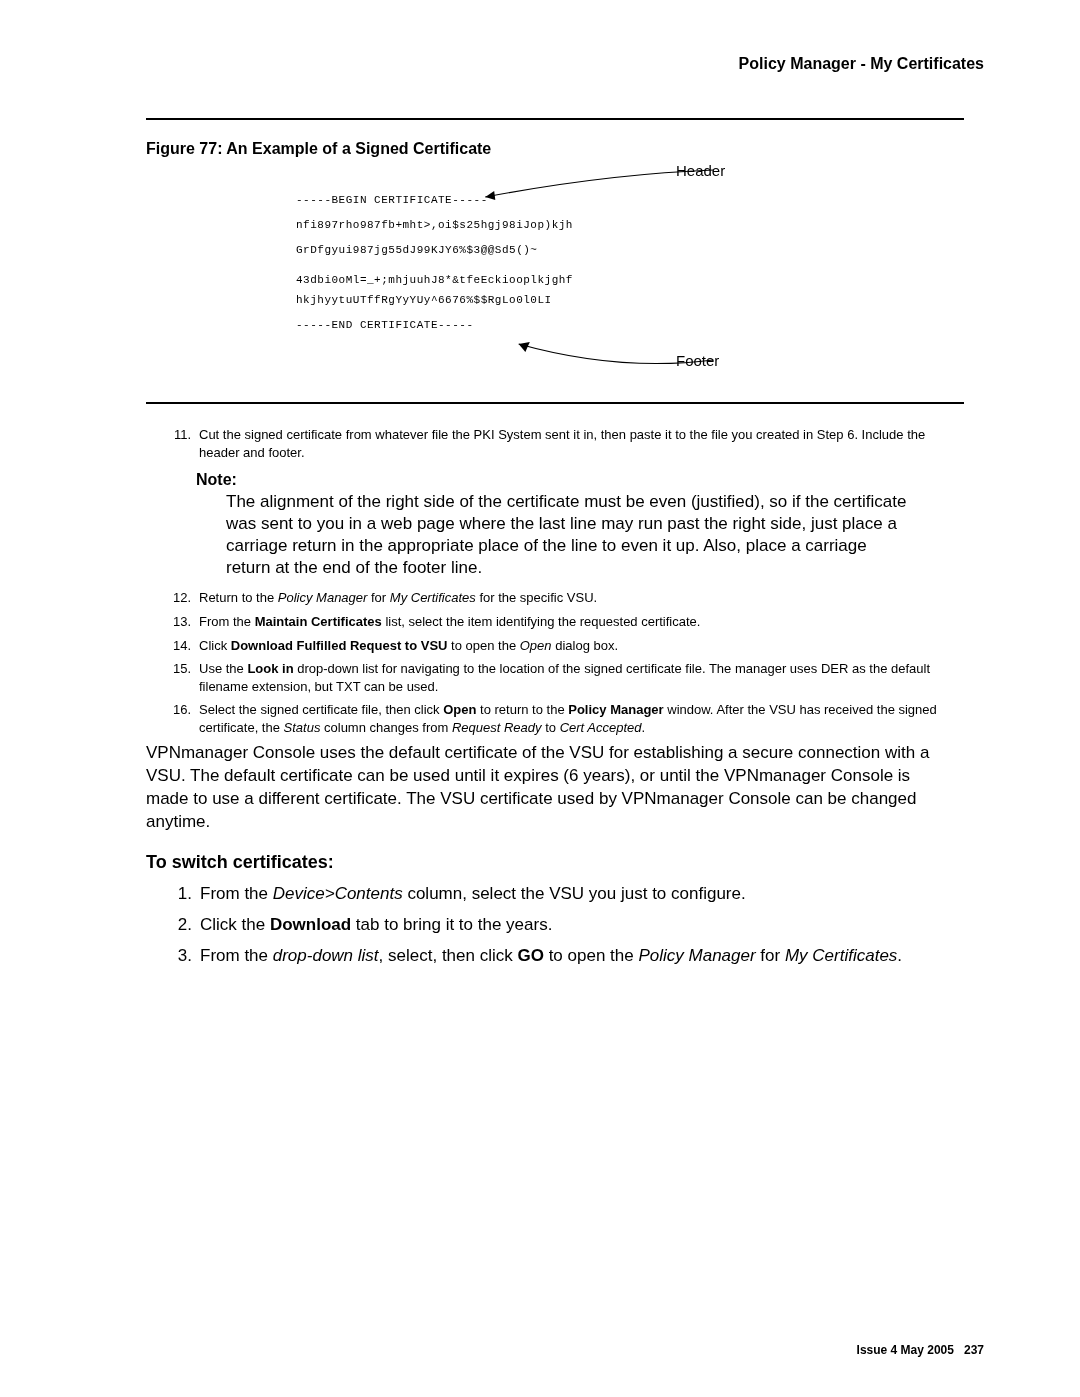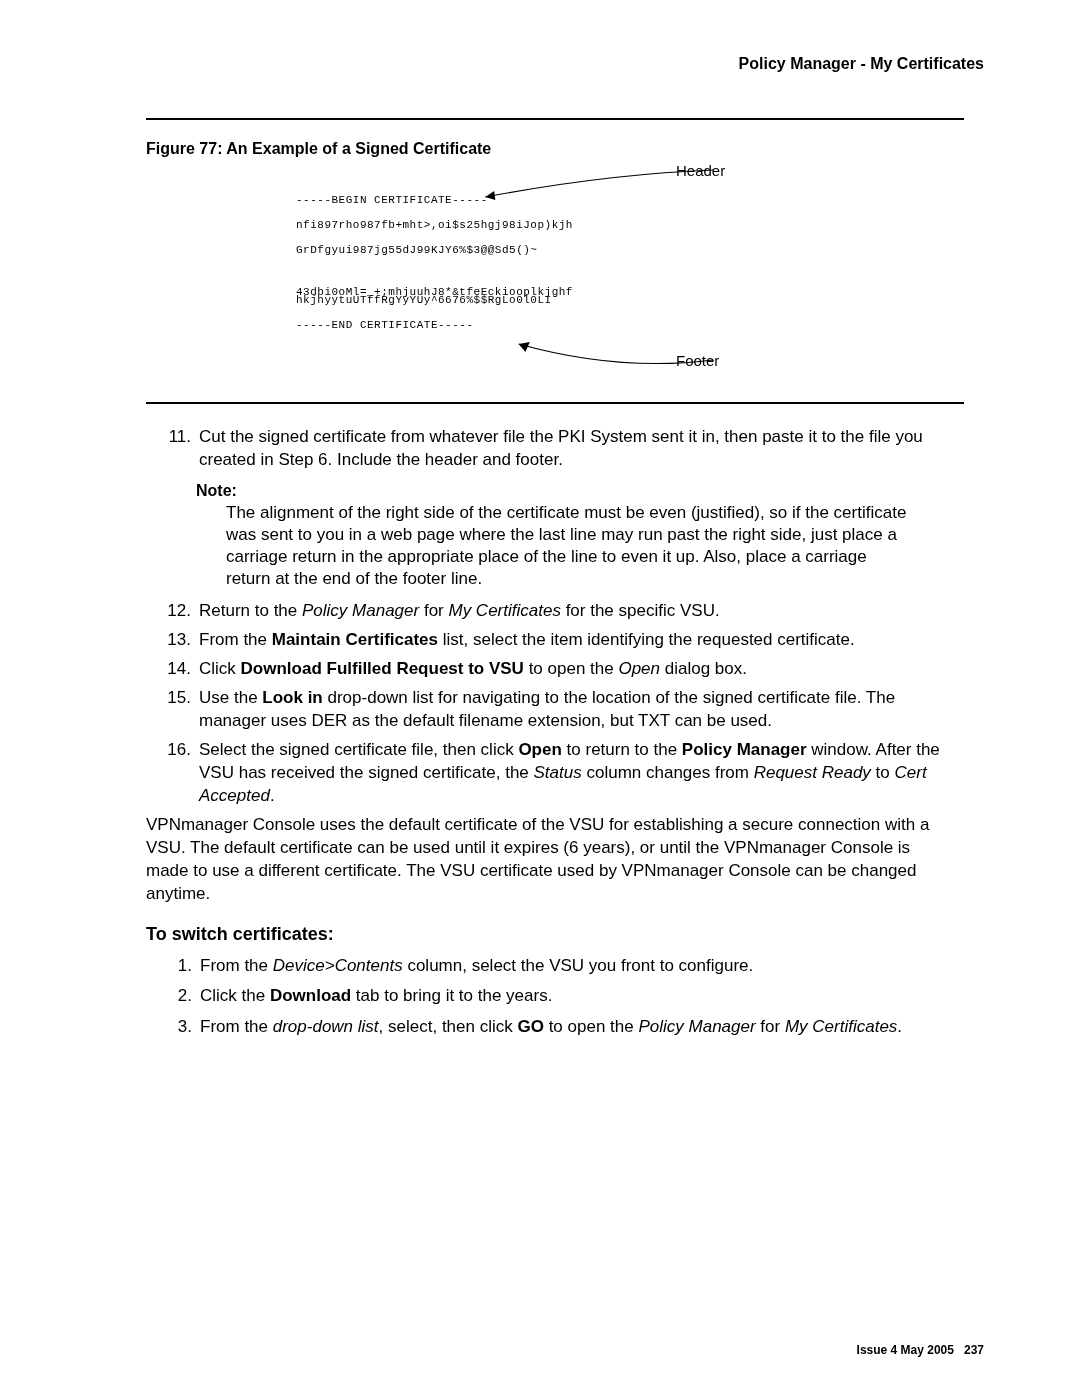--- a/index.html
+++ b/index.html
@@ -44,40 +44,40 @@
   .cert-text {
     font-family: "Courier New", Courier, monospace;
     font-size: 11px;
     letter-spacing: 0.5px;
     position: absolute;
     left: 0;
   }
   .cert-l1 { top: 32px; }
   .cert-l2 { top: 57px; }
   .cert-l3 { top: 82px; }
-  .cert-l4 { top: 124px; }
+  .cert-l4 { top: 112px; }
   .cert-l5 { top: 132px; }
   .cert-l6 { top: 157px; }
   .label {
     position: absolute;
     font-size: 15px;
   }
   .label-header { top: 0px; left: 380px; }
   .label-footer { top: 190px; left: 380px; }
   .svg-overlay {
     position: absolute;
     inset: 0;
     width: 100%;
     height: 100%;
     pointer-events: none;
   }
   .step-line {
     display: flex;
     margin: 0 40px 6px 55px;
-    font-size: 17px;
+    font-size: 13px;
     line-height: 1.35;
   }
   .step-num {
     width: 40px;
     flex: 0 0 40px;
     text-align: right;
     padding-right: 8px;
   }
   .step-body { flex: 1; }
   .note-label {
@@ -203,21 +203,21 @@
   </div>
 
 
   <div class="section-para">VPNmanager Console uses the default certificate of the VSU for establishing a secure connection with a VSU. The default certificate can be used until it expires (6 years), or until the VPNmanager Console is made to use a different certificate. The VSU certificate used by VPNmanager Console can be changed anytime.</div>
 
   <div class="sub-h3">To switch certificates:</div>
 
   <div class="sub-step">
     <div class="sub-num">1.</div>
     <div class="sub-body">
-      <span>From the </span><i>Device&gt;Contents</i><span> column, select the VSU you front to configure.</span>
+      <span>From the </span><i>Device&gt;Contents</i><span> column, select the VSU you just to configure.</span>
     </div>
   </div>
 
   <div class="sub-step">
     <div class="sub-num">2.</div>
     <div class="sub-body">
       <span>Click the </span><b>Download</b><span> tab to bring it to the years.</span>
     </div>
   </div>
 

